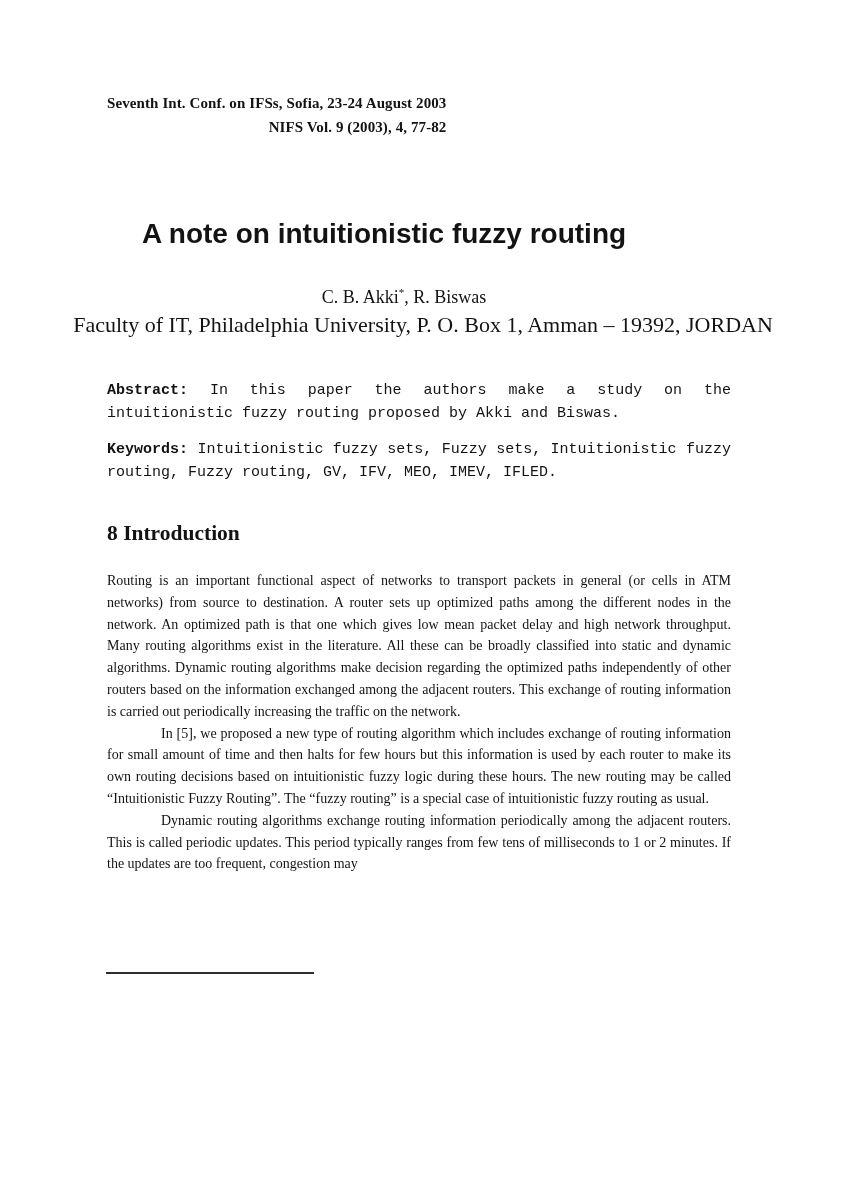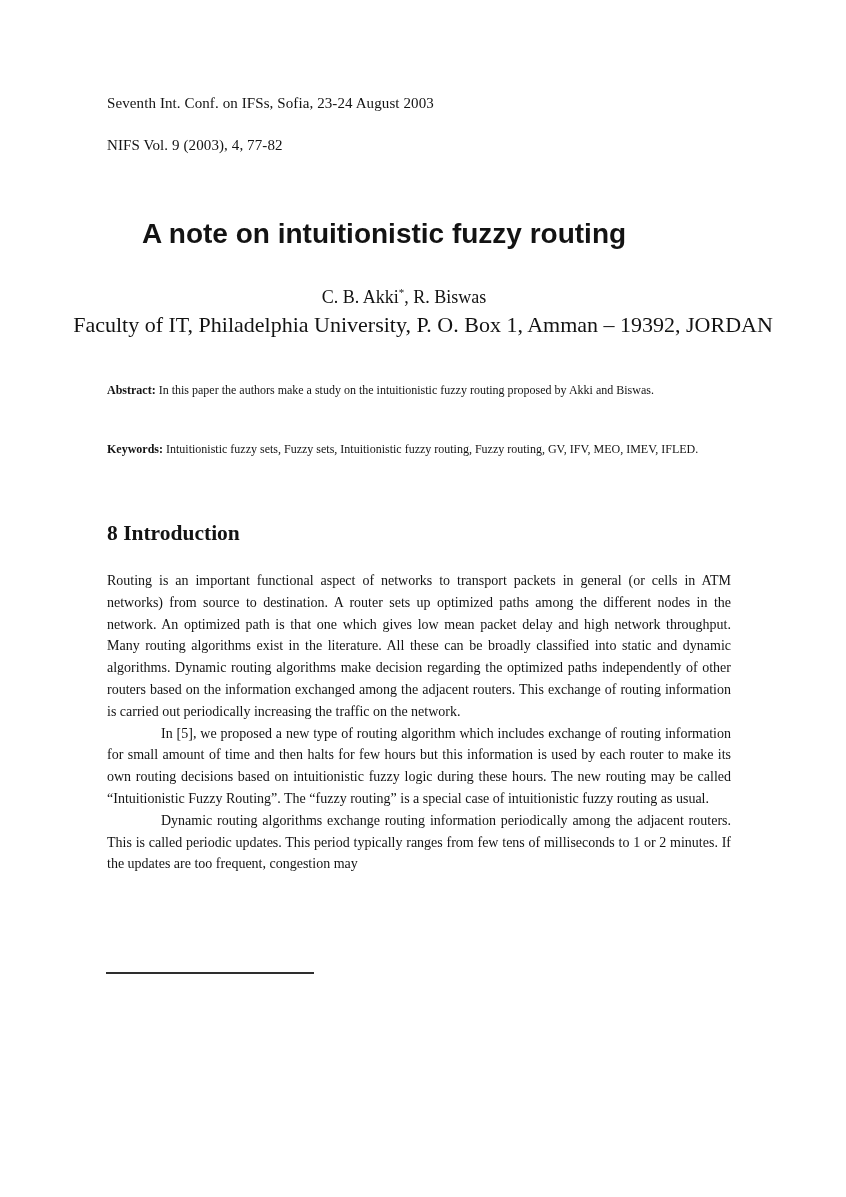--- a/index.html
+++ b/index.html
@@ -15,26 +15,27 @@
     font-family: "Liberation Serif", "DejaVu Serif", serif;
     color: #131313;
     overflow: hidden;
   }
   .page h1, .page h2, .page p { margin: 0; }
 
   .doc-header {
     position: absolute;
     left: 107px;
     top: 95px;
-    font-weight: normal;
+    font-weight: bold;
     font-size: 15px;
     line-height: 17px;
     letter-spacing: 0.1px;
+    text-align: right;
   }
-  .doc-header .line2 { margin-top: 25px; }
+  .doc-header .line2 { margin-top: 7px; }
 
   .paper-title {
     position: absolute;
     left: 0;
     top: 218px;
     width: 768px;
     text-align: center;
     font-family: "Liberation Sans", "DejaVu Sans", sans-serif;
     font-weight: 700;
     font-size: 28px;
@@ -62,22 +63,23 @@
     width: 846px;
     text-align: center;
     font-size: 22px;
   }
 
   .abstract, .keywords {
     position: absolute;
     left: 107px;
     width: 624px;
     text-align: justify;
-    font-size: 12px;
+    font-size: 15px;
     line-height: 23.2px;
+    font-family: Liberation Mono, monospace;
   }
   .abstract { top: 379px; }
   .keywords { top: 438px; }
 
   .intro-heading {
     position: absolute;
     left: 107px;
     top: 521px;
     font-size: 21.5px;
     font-weight: bold;

